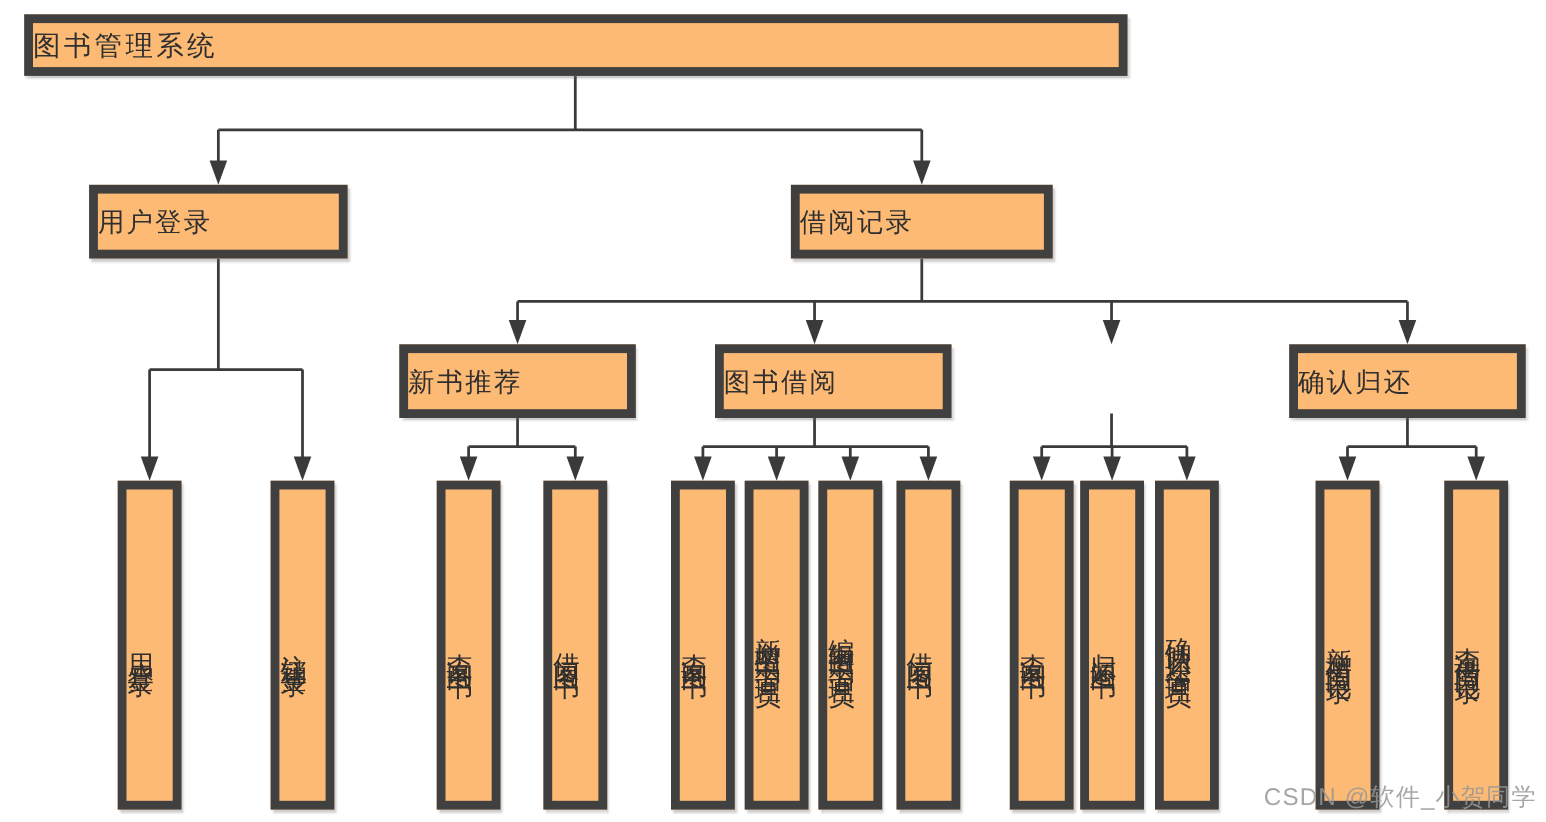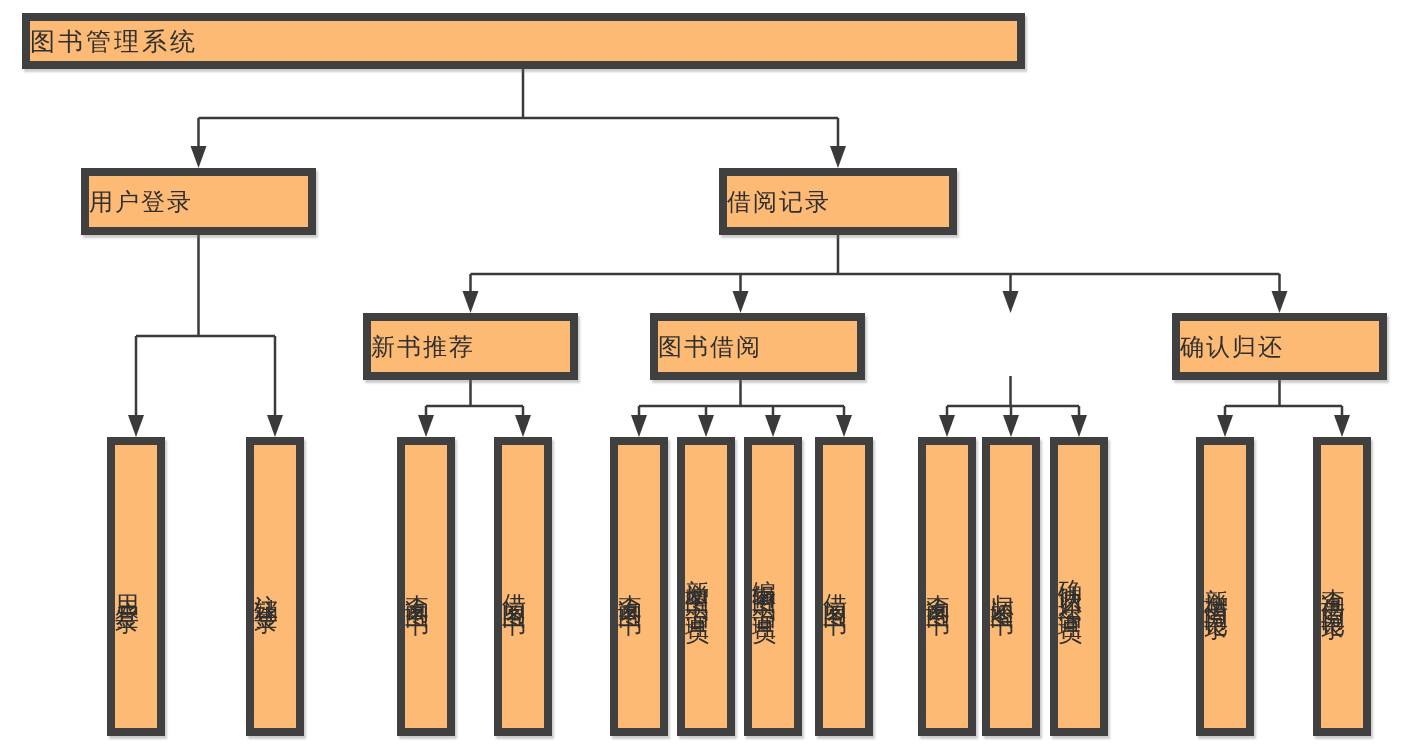--- a/index.html
+++ b/index.html
@@ -177,13 +177,14 @@
     <span>确认归还（管理员）</span>
   </div>
 
   <div class="box leaf" id="lf-add-record">
     <span>新增借阅记录</span>
   </div>
   <div class="box leaf" id="lf-query-record">
     <span>查询借阅记录</span>
   </div>
 
+  <div id="watermark">CSDN @软件_小贺同学</div>
 </div>
 
 </body></html>

